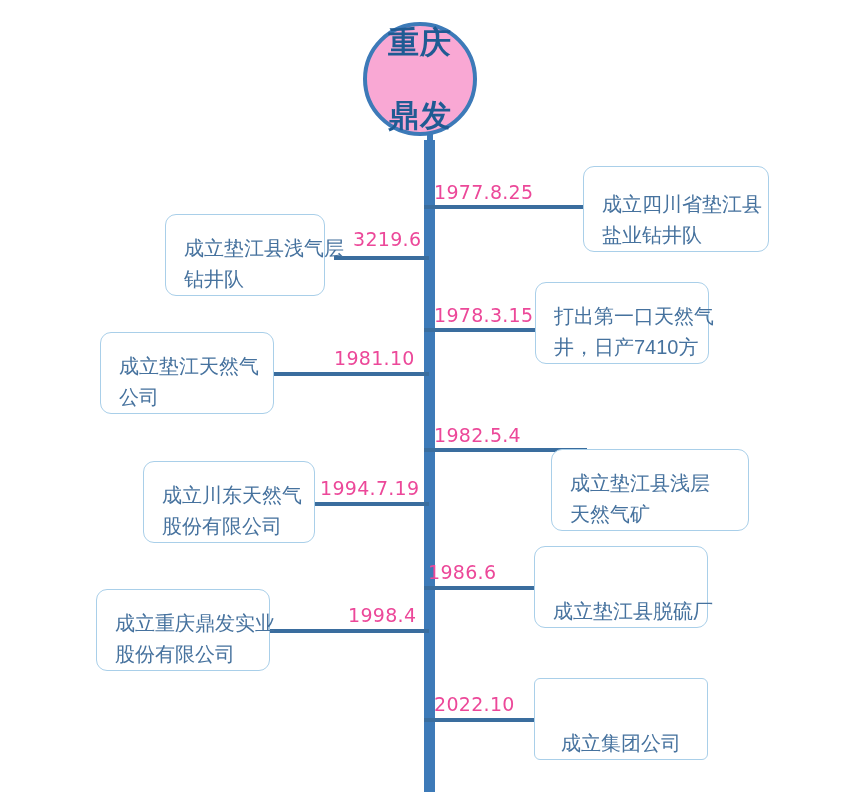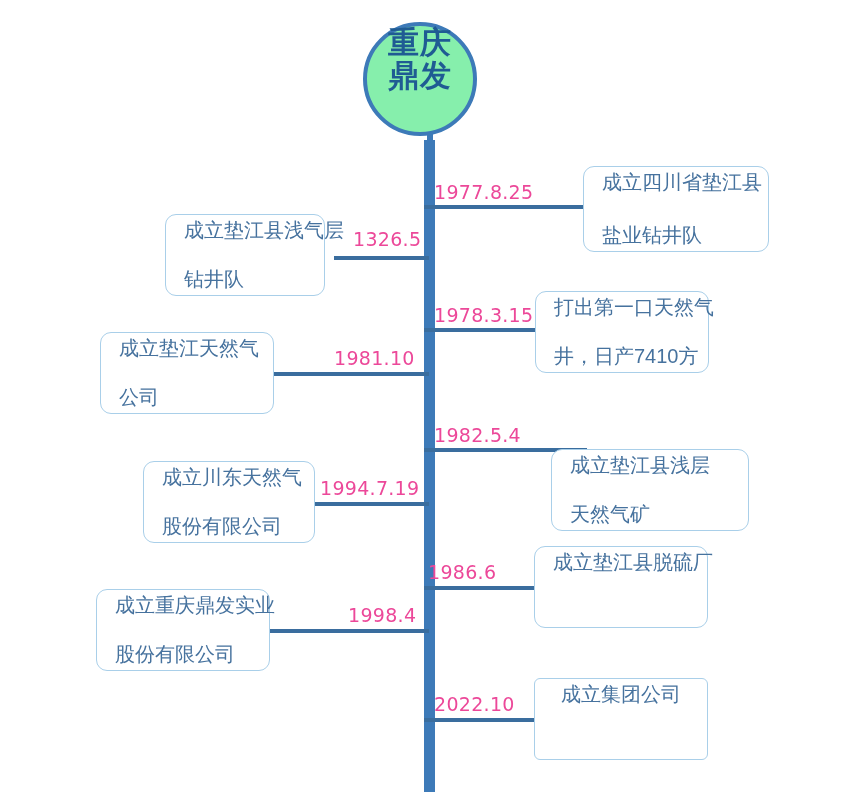--- a/index.html
+++ b/index.html
@@ -40,26 +40,26 @@
     background: #3d7ab8;
   }
   .logo-circle {
     position: absolute;
     left: 363px;
     top: 22px;
     width: 114px;
     height: 114px;
     border: 4px solid #3d7ab8;
     border-radius: 50%;
-    background: #86efac;
+    background: #f9a8d4;
     box-sizing: border-box;
     display: flex;
     flex-direction: column;
     align-items: center;
-    justify-content: flex-start;
+    justify-content: space-between;
   }
   .logo-line {
     color: #1f5b93;
     font-size: 31px;
     font-weight: bold;
     line-height: 1.08;
     letter-spacing: 1px;
     white-space: nowrap;
   }
 
@@ -84,21 +84,21 @@
 
   
   .event-box {
     position: absolute;
     border: 1.6px solid #a9cfe9;
     border-radius: 11px;
     background: #ffffff;
     box-sizing: border-box;
     display: flex;
     flex-direction: column;
-    justify-content: space-between;
+    justify-content: flex-end;
     padding: 0 18px;
   }
   .event-line {
     color: #46729e;
     font-size: 20px;
     line-height: 1.55;
     white-space: nowrap;
   }
 </style>
 </head>
@@ -115,29 +115,29 @@
   <div class="spine"></div>
 
   <div class="connector" style="left:424px; top:205px; width:162px;"></div>
   <div class="date right-side" style="left:434px; top:181px;">1977.8.25</div>
   <div class="event-box" style="left:583px; top:166px; width:186px; height:86px;">
     <div class="event-line">成立四川省垫江县</div>
     <div class="event-line">盐业钻井队</div>
   </div>
 
   <div class="connector" style="left:334px; top:256px; width:95px;"></div>
-  <div class="date left-side" style="left:353px; top:228px;">1326.5</div>
+  <div class="date left-side" style="left:353px; top:228px;">3219.6</div>
   <div class="event-box" style="left:165px; top:214px; width:160px; height:82px;">
     <div class="event-line">成立垫江县浅气层</div>
     <div class="event-line">钻井队</div>
   </div>
 
   <div class="connector" style="left:424px; top:328px; width:115px;"></div>
   <div class="date right-side" style="left:434px; top:304px;">1978.3.15</div>
-  <div class="event-box" style="left:535px; top:291px; width:174px; height:82px;">
+  <div class="event-box" style="left:535px; top:282px; width:174px; height:82px;">
     <div class="event-line">打出第一口天然气</div>
     <div class="event-line">井，日产7410方</div>
   </div>
 
   <div class="connector" style="left:269px; top:372px; width:160px;"></div>
   <div class="date left-side" style="left:334px; top:347px;">1981.10</div>
   <div class="event-box" style="left:100px; top:332px; width:174px; height:82px;">
     <div class="event-line">成立垫江天然气</div>
     <div class="event-line">公司</div>
   </div>

